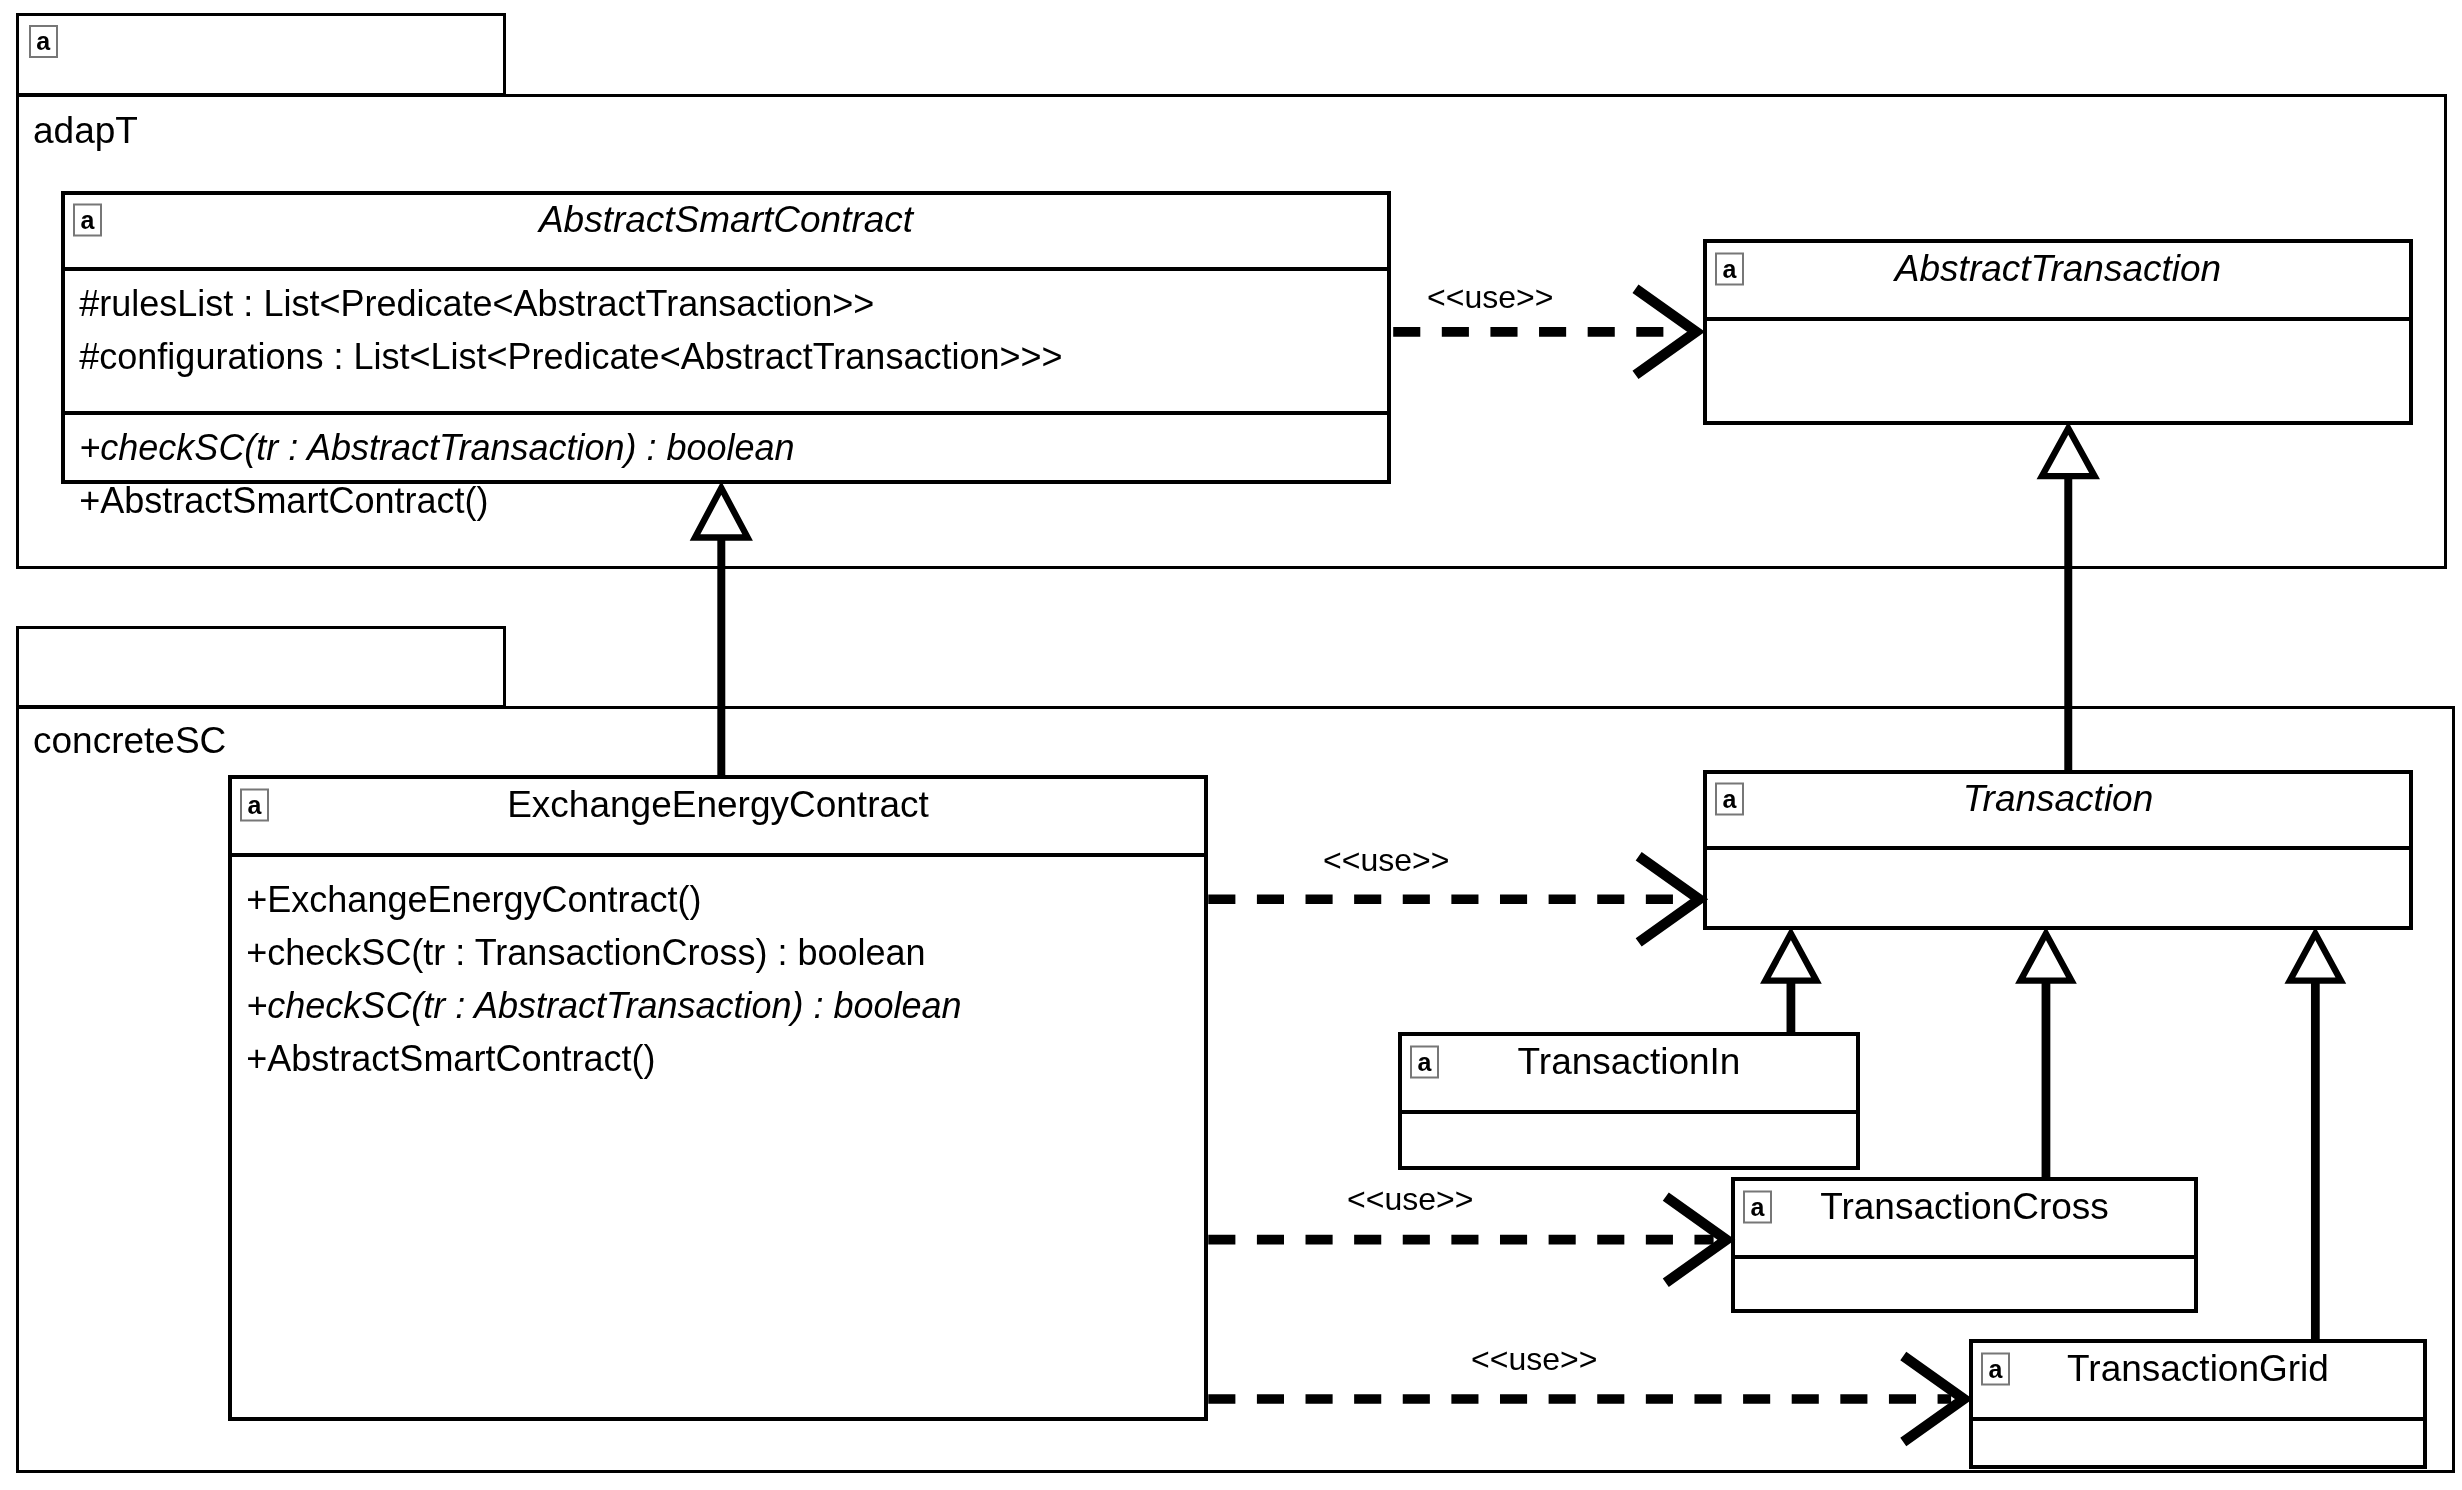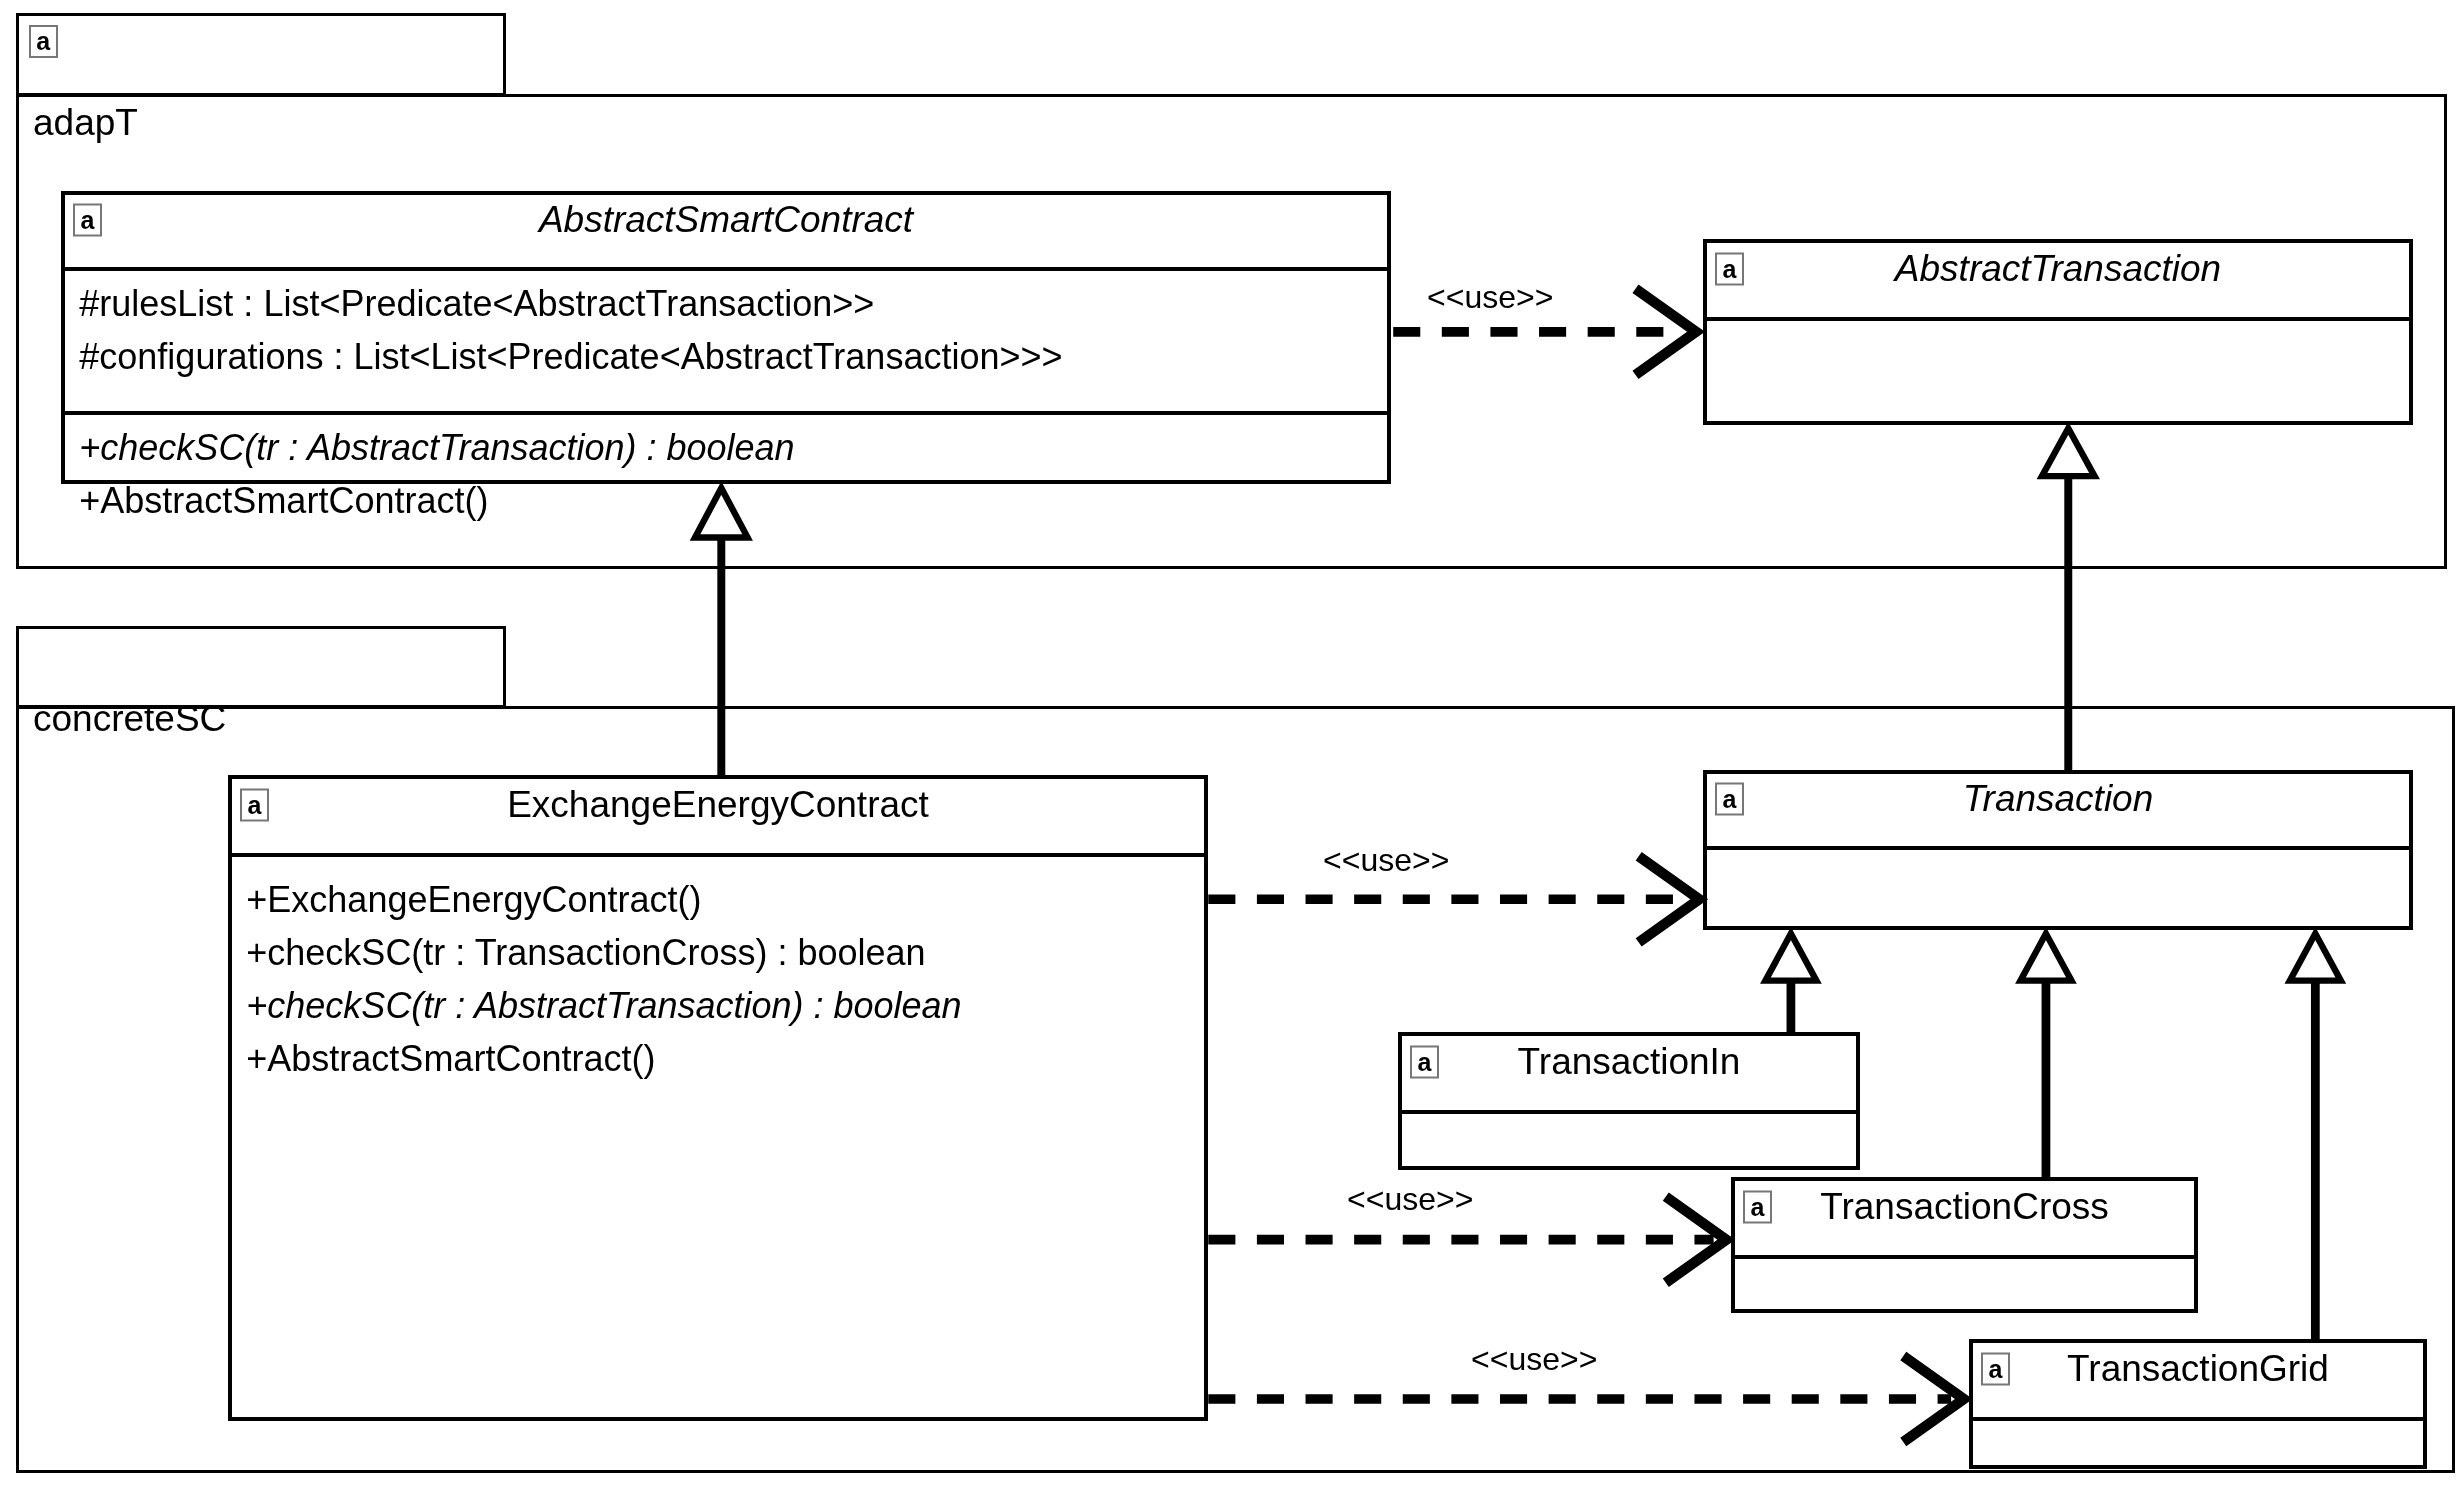--- a/index.html
+++ b/index.html
@@ -32,25 +32,25 @@
   #connector-layer{position:absolute;left:0;top:0;z-index:5;pointer-events:none;}
   .use-label{position:absolute;z-index:6;font-size:32px;text-align:left;white-space:nowrap;}
 </style>
 </head>
 <body>
 
 <div class="pkg-tab" style="left:16px;top:12.8px;width:490px;height:83px;">
   <span class="a-icon" style="position:absolute;left:9.6px;top:9.6px;">a</span>
 </div>
 <div class="pkg-body" style="left:16px;top:94px;width:2431px;height:475px;"></div>
-<div class="pkg-label" style="left:33px;top:104px;">adapT</div>
+<div class="pkg-label" style="left:33px;top:112px;">adapT</div>
 
 <div class="pkg-tab" style="left:16px;top:626px;width:490px;height:82px;"></div>
 <div class="pkg-body" style="left:16px;top:706px;width:2439px;height:767px;"></div>
-<div class="pkg-label" style="left:33px;top:700px;text-align:center;">concreteSC</div>
+<div class="pkg-label" style="left:33px;top:722px;text-align:center;">concreteSC</div>
 
 <div class="cls" style="left:61px;top:191px;width:1330px;height:293px;">
   <div class="cls-title" style="height:49px;">
     <span class="a-icon a-abs">a</span>
     <span class="cls-name italic">AbstractSmartContract</span>
   </div>
   <div class="compartment" style="height:121px;">
     <div class="member">#rulesList : List&lt;Predicate&lt;AbstractTransaction&gt;&gt;</div>
     <div class="member">#configurations : List&lt;List&lt;Predicate&lt;AbstractTransaction&gt;&gt;&gt;</div>
   </div>

